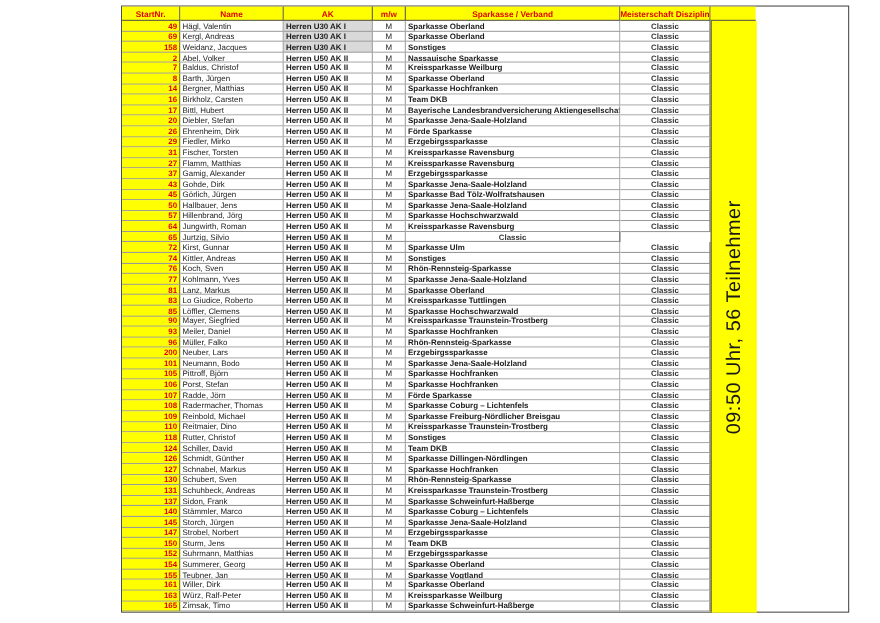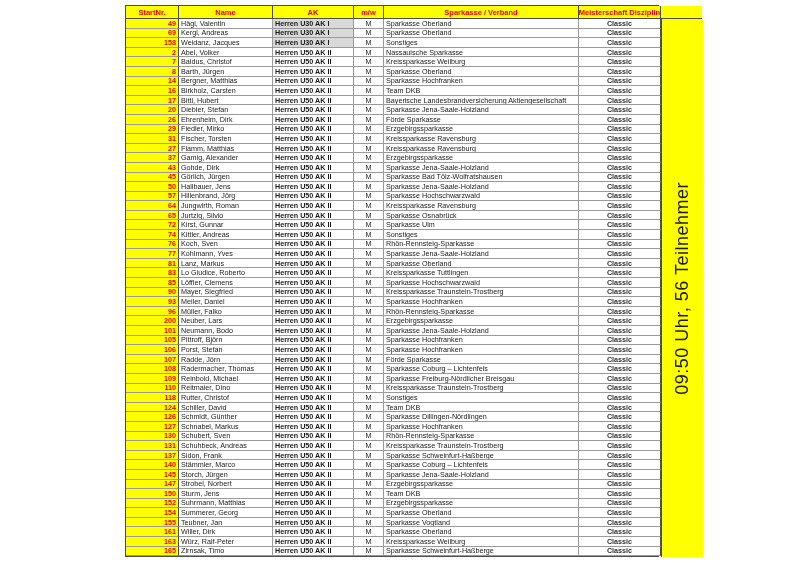--- a/index.html
+++ b/index.html
@@ -2,22 +2,22 @@
 <html><head>
 <meta charset="utf-8">
 <style>
   * { margin:0; padding:0; box-sizing:border-box; }
   html,body { background:#ffffff; }
   .page {
     position:relative; width:800px; height:566px; background:#ffffff;
     font-family:"Liberation Sans", sans-serif; overflow:hidden;
   }
   .table-wrap {
-    position:absolute; left:110px; top:5px; width:534px; height:552px;
-    border:1px solid #4d4d4d; background:#ffffff;margin-left:15px;
+    position:absolute; left:110px; top:5px; width:662px; height:552px;
+    border:1px solid #4d4d4d; background:#ffffff;
   }
   .header-row {
     display:grid; grid-template-columns:53px 94px 81px 30px 195px 82px 41px;
     height:13px; width:100%;
   }
   .hcell {
     background:#ffff00; color:#e00000; font-weight:bold; font-size:7.5px;
     display:flex; align-items:center; justify-content:center;
     border-right:1px solid #4d4d4d; border-bottom:1px solid #4d4d4d;
     overflow:hidden; white-space:nowrap;
@@ -34,21 +34,21 @@
     overflow:hidden; white-space:nowrap; padding:0 2px; background:#ffffff;
   }
   .c-startnr {
     background:#ffff00; color:#e00000; font-weight:bold;
     justify-content:flex-end; border-right:1px solid #4d4d4d;
   }
   .c-name { justify-content:flex-start; }
   .c-ak { font-weight:bold; }
   .c-ak.ak-gray { background:#d9d9d9; }
   .c-mw { justify-content:center; }
-  .c-verband { justify-content:flex-start; }
+  .c-verband { justify-content:flex-start;font-weight:bold; }
   .c-disziplin { justify-content:center; color:#333333; border-right:1px solid #4d4d4d;font-weight:bold; }
   .side-cell {
     position:absolute; left:535px; top:13px; width:42px; height:538px;
     background:#ffff00; border-left:1px solid #4d4d4d;
     display:flex; align-items:center; justify-content:center;
   }
   .side-text {
     writing-mode:vertical-rl; transform:rotate(180deg);
     font-size:18px; color:#1a1a1a; letter-spacing:0.5px; white-space:nowrap;
   }
@@ -248,21 +248,20 @@
     <div class="cell c-mw">M</div>
     <div class="cell c-verband">Kreissparkasse Ravensburg</div>
     <div class="cell c-disziplin">Classic</div>
   </div>
 
   <div class="row">
     <div class="cell c-startnr">65</div>
     <div class="cell c-name">Jurtzig, Silvio</div>
     <div class="cell c-ak">Herren U50 AK II</div>
     <div class="cell c-mw">M</div>
-    <div class="cell c-verband">Sparkasse Osnabrück</div>
     <div class="cell c-disziplin">Classic</div>
   </div>
 
   <div class="row">
     <div class="cell c-startnr">72</div>
     <div class="cell c-name">Kirst, Gunnar</div>
     <div class="cell c-ak">Herren U50 AK II</div>
     <div class="cell c-mw">M</div>
     <div class="cell c-verband">Sparkasse Ulm</div>
     <div class="cell c-disziplin">Classic</div>

